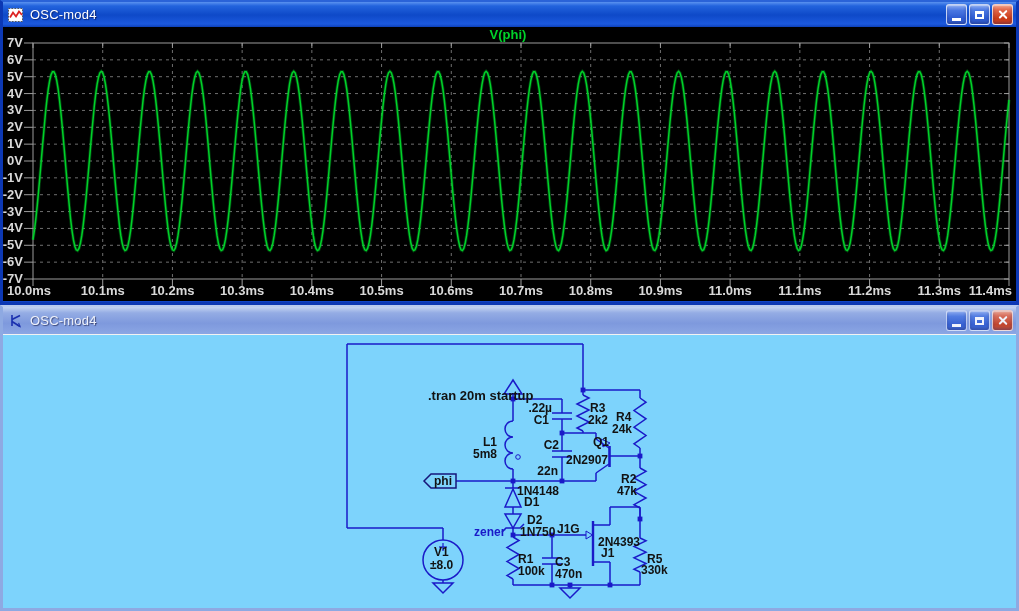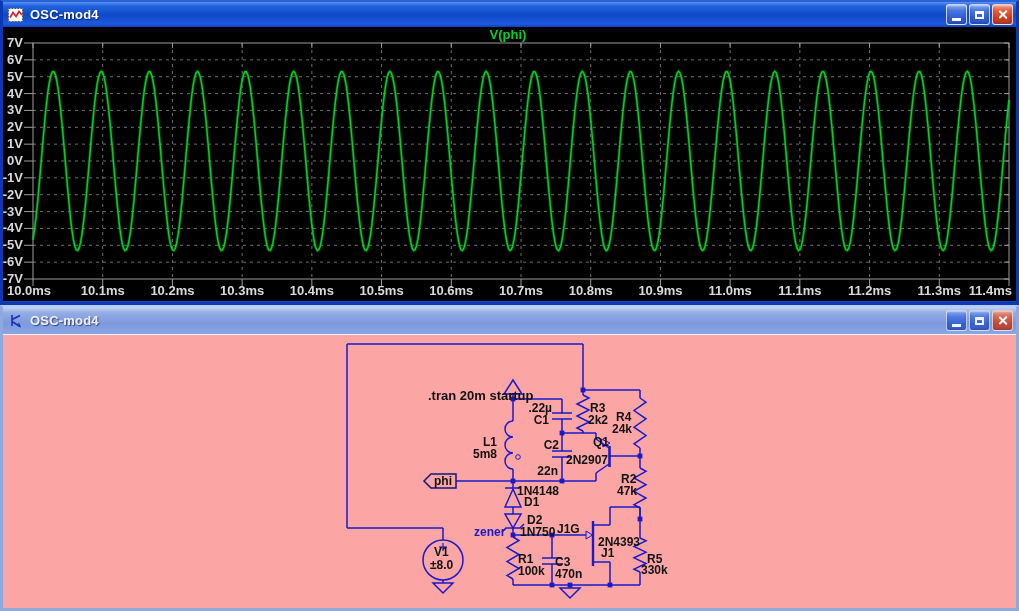--- a/index.html
+++ b/index.html
@@ -3,39 +3,39 @@
 <meta charset="utf-8">
 <style>
   html,body{margin:0;padding:0;background:#6b6b6b;width:1019px;height:611px;overflow:hidden;
     font-family:"Liberation Sans",sans-serif;}
   .win{position:absolute;left:0;width:1019px;box-sizing:border-box;}
   #win1{top:0;height:305px;background:#0f44c8;border:3px solid #0c38b4;border-top:2px solid #2a63d8;}
   #win2{top:305px;height:306px;background:#9db7ea;border:3px solid #8ea9e2;border-top:2px solid #b8cbf0;}
   .tbar{height:25px;display:flex;align-items:center;padding:0 3px 0 5px;position:relative;}
   .tbar.active{background:linear-gradient(180deg,#5a92f0 0%,#2263dd 16%,#0e49c8 52%,#1c59dd 88%,#0d40b8 100%);}
   .tbar.inactive{background:linear-gradient(180deg,#c3d3f2 0%,#94ace4 22%,#7e99dd 60%,#8ba6e4 100%);height:27px;}
-  .wtitle{color:#fff;font-size:13px;font-weight:bold;margin-left:6px;text-shadow:1px 1px 1px rgba(0,0,40,.55);
+  .wtitle{color:#fff;font-size:13px;font-weight:normal;margin-left:6px;text-shadow:1px 1px 1px rgba(0,0,40,.55);
     letter-spacing:.2px;flex:1;white-space:nowrap;}
   .tbar.inactive .wtitle{color:#eef1fa;}
   .wicon{width:16px;height:16px;display:inline-block;flex:0 0 16px;}
   .wbtns{display:flex;gap:2px;margin-left:auto;}
   .wbtn{width:21px;height:21px;border-radius:3px;border:1px solid rgba(255,255,255,.7);box-sizing:border-box;
     background:linear-gradient(180deg,#8fadf2 0%,#4b78e2 28%,#2c59d0 72%,#3d6ad8 100%);
     box-shadow:inset 0 1px 1px rgba(255,255,255,.45), inset 0 -2px 3px rgba(0,0,70,.35);
     display:flex;align-items:center;justify-content:center;position:relative;cursor:default;}
   .wbtn.close{background:linear-gradient(180deg,#f4a58c 0%,#e2674a 26%,#ca3a17 72%,#d9502c 100%);}
   .tbar.inactive .wbtn{opacity:.88;}
   .g-min{width:9px;height:3px;background:#fff;align-self:flex-end;margin:0 auto 3px auto;}
   .g-max{width:9px;height:8px;border:2px solid #fff;border-top-width:3px;box-sizing:border-box;}
   .g-x{position:relative;width:11px;height:11px;}
   .g-x::before,.g-x::after{content:"";position:absolute;left:4.5px;top:0;width:2.4px;height:11px;background:#fff;border-radius:1px;}
   .g-x::before{transform:rotate(45deg);} .g-x::after{transform:rotate(-45deg);}
   .client{position:relative;overflow:hidden;}
   #plotClient{background:#000;height:274px;}
-  #schClient{background:#fca5a5;height:273px;border-top:1px solid #f2f2f2;}
+  #schClient{background:#7dd3fc;height:273px;border-top:1px solid #f2f2f2;}
   svg{position:absolute;left:0;top:0;}
   text{font-family:"Liberation Sans",sans-serif;}
 </style>
 </head>
 <body>
 
 <div class="win" id="win1">
   <div class="tbar active">
     <span class="wicon">
       <svg width="16" height="16" viewBox="0 0 16 16" style="position:static">

